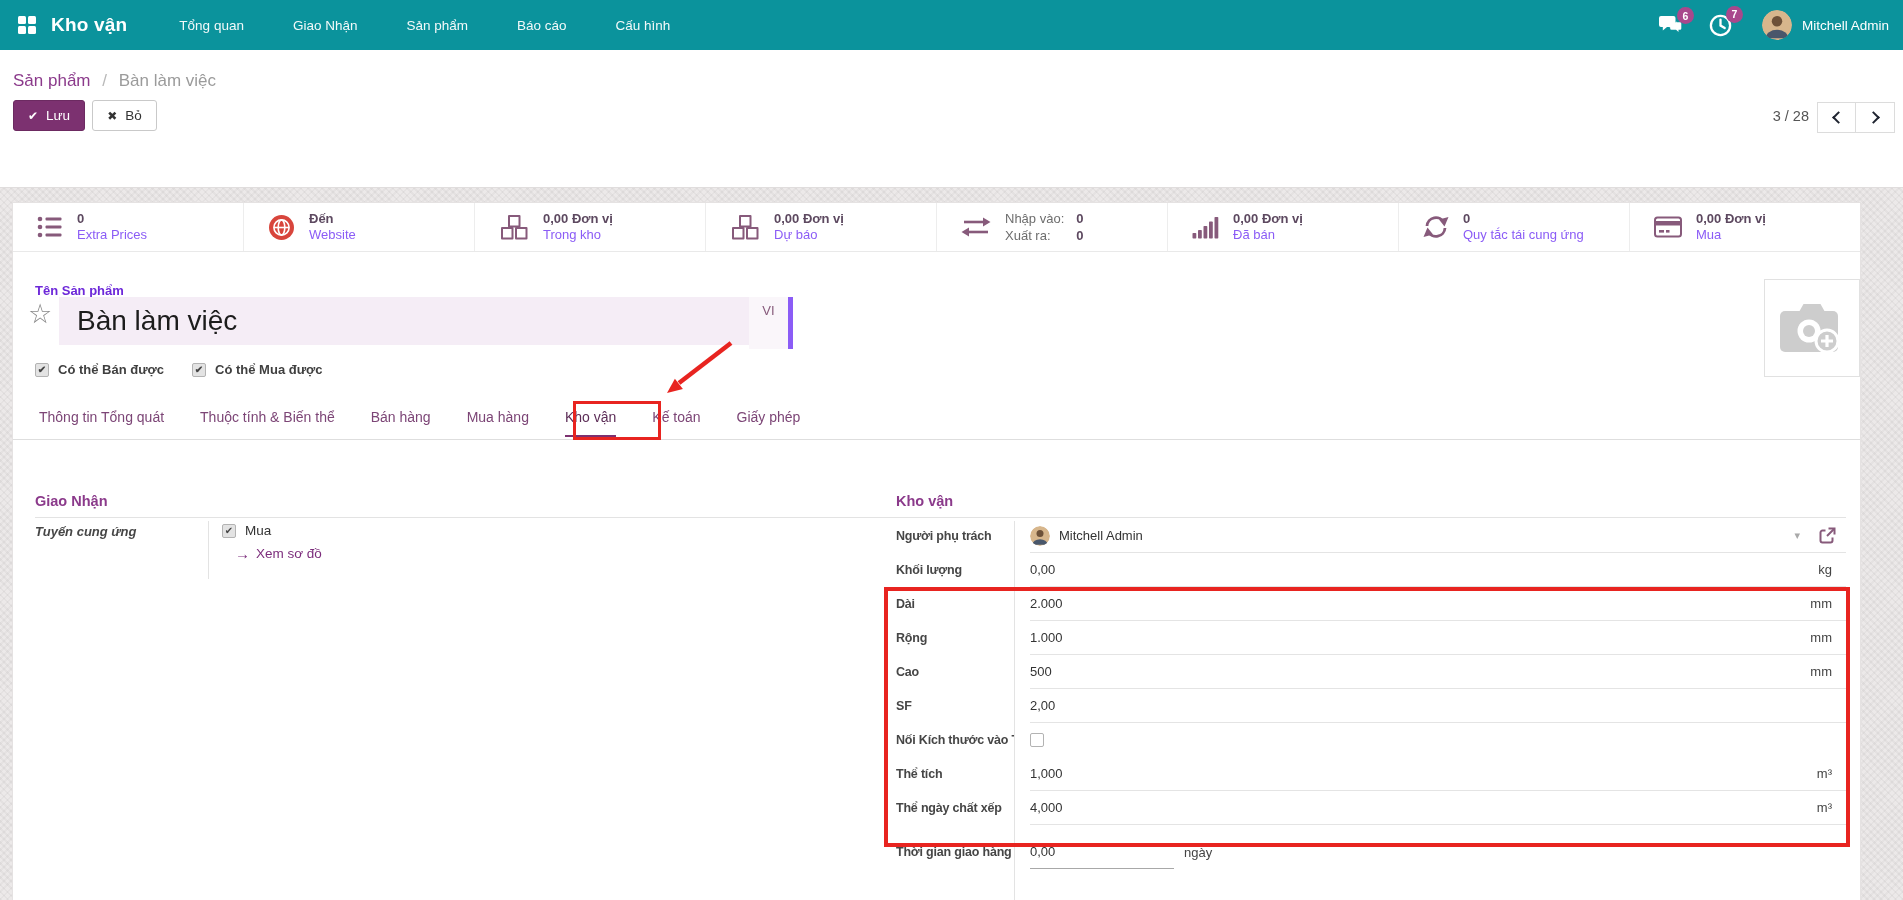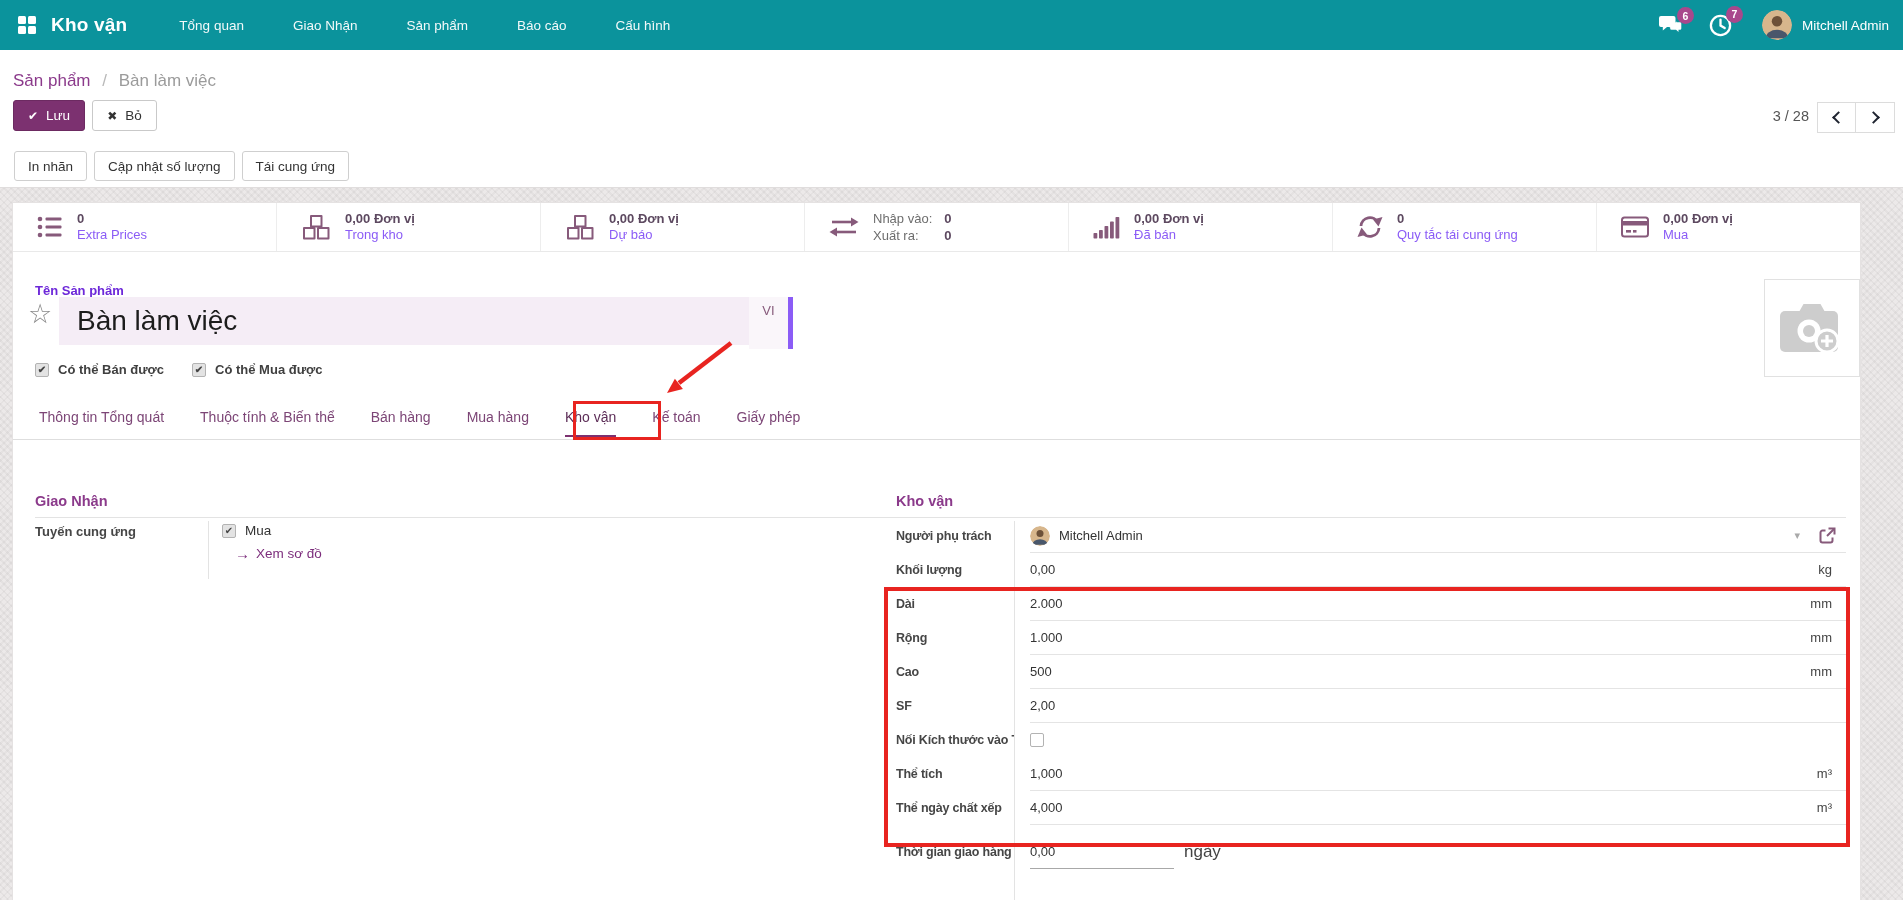--- a/index.html
+++ b/index.html
@@ -100,21 +100,21 @@
     font-size:14px; color:#7c4576; }
   .tab { padding-bottom:10px; cursor:pointer; white-space:nowrap; }
   .tab.active { color:#5d2e58; border-bottom:2px solid #7c3170; }
   .tabs-divider { position:absolute; left:0; top:236px; width:100%; border-top:1px solid #dedede; }
 
   
   .group-title { font-size:14.5px; font-weight:700; color:#8b3a8b;
     padding-bottom:8px; border-bottom:1px solid #e3e3e3; }
   .lg-title { position:absolute; left:22px; top:290px; width:884px; }
   .left-row { position:absolute; left:22px; top:318px; width:730px; display:flex; }
-  .left-label { width:173px; flex-shrink:0; font-size:13px; font-weight:700; color:#464646; padding-top:3px;}
+  .left-label { width:173px; flex-shrink:0; font-size:13px; font-weight:700; color:#464646; padding-top:3px;font-style:italic;}
   .left-val { border-left:1px solid #e3e3e3; padding:2px 0 10px 13px; min-height:58px;}
   .route-cb { display:flex; gap:9px; align-items:center; font-size:13.5px; color:#333; cursor:pointer;}
   .diagram-link { margin:8px 0 0 13px; display:flex; gap:6px; align-items:center;
     color:#7c2d7c; font-size:13.5px; cursor:pointer;}
   .diagram-link .ar { font-weight:700; font-size:15px; line-height:1;}
 
   
   .rg-title { position:absolute; left:883px; top:290px; width:950px; }
   .fields { position:absolute; left:883px; top:316px; width:950px; }
   .fields .vsep { position:absolute; left:118px; top:2px; height:380px; border-left:1px solid #e3e3e3;}
@@ -126,21 +126,21 @@
     position:relative; cursor:text;}
   .fvalue.no-line { border-bottom:none; }
   .val { font-size:13px; color:#333; }
   .funit { margin-left:auto; font-size:13px; color:#444; }
   .m2o-avatar { width:20px; height:20px; border-radius:50%; overflow:hidden; margin-right:9px;
     flex-shrink:0; display:inline-block;}
   .m2o-caret { position:absolute; right:46px; color:#a9a9a9; font-size:11px; cursor:pointer;}
   .m2o-ext { position:absolute; right:10px; display:flex; cursor:pointer;}
   .input-short { width:144px; border-bottom:1px solid #a8a8a8; align-self:stretch;
     display:flex; align-items:center; }
-  .unit-after { margin-left:10px; font-size:17px; color:#444; }
+  .unit-after { margin-left:10px; font-size:13px; color:#444; }
   .frow.delivery { margin-top:10px; }
 
   
   .ann-tab-box { position:absolute; left:560px; top:198px; width:88px; height:39px;
     border:3px solid #e82420; z-index:30; pointer-events:none;}
   .ann-fields-box { position:absolute; left:871px; top:384px; width:966px; height:260px;
     border:4px solid #e82420; z-index:30; pointer-events:none;}
   .ann-arrow { position:absolute; left:640px; top:134px; z-index:30; pointer-events:none;}
 </style>
 </head>
@@ -205,44 +205,53 @@
   </div>
   <div class="pager-count">3 / 28</div>
   <div class="pager-btns">
     <span class="pager-btn">
         <i class="chev left"></i>
       </span>
     <span class="pager-btn">
         <i class="chev right"></i>
       </span>
   </div>
-  <div class="action-row">
-    <button class="action-btn">In nhãn</button>
-    <button class="action-btn">Cập nhật số lượng</button>
-    <button class="action-btn">Tái cung ứng</button>
-  </div>
 </div>
 
 <div class="sheet">
 
   <div class="stat-row">
     <div class="stat-cell">
       <svg width="26" height="26" viewBox="0 0 26 26">
         <g fill="#875a7b">
           <circle cx="3" cy="5" r="2.3"></circle>
             <rect x="8.5" y="3.4" width="16" height="3.2" rx="1"></rect>
           <circle cx="3" cy="13" r="2.3"></circle>
             <rect x="8.5" y="11.4" width="16" height="3.2" rx="1"></rect>
           <circle cx="3" cy="21" r="2.3"></circle>
             <rect x="8.5" y="19.4" width="16" height="3.2" rx="1"></rect>
         </g>
       </svg>
       <span class="stxt">
           <span class="stat-value">0</span>
           <span class="stat-label">Extra Prices</span>
+        </span>
+    </div>
+    <div class="stat-cell">
+      <svg width="27" height="27" viewBox="0 0 27 27">
+        <circle cx="13.5" cy="13.5" r="12.5" fill="#d8453c"></circle>
+        <g stroke="#fff" stroke-width="1.6" fill="none">
+          <circle cx="13.5" cy="13.5" r="7.6"></circle>
+          <ellipse cx="13.5" cy="13.5" rx="3.3" ry="7.6"></ellipse>
+          <path d="M5.9 13.5h15.2"></path>
+        </g>
+      </svg>
+      <span class="stxt">
+          <span class="stat-value">Đến</span>
+          <span class="stat-label">Website</span>
         </span>
     </div>
     <div class="stat-cell">
       <svg width="30" height="27" viewBox="0 0 30 27">
         <g stroke="#875a7b" stroke-width="2" fill="#fff" stroke-linejoin="round">
           <rect x="10" y="2" width="10.5" height="10.5"></rect>
           <rect x="3" y="14" width="10.5" height="10.5"></rect>
           <rect x="17" y="14" width="10.5" height="10.5"></rect>
         </g>
       </svg>

